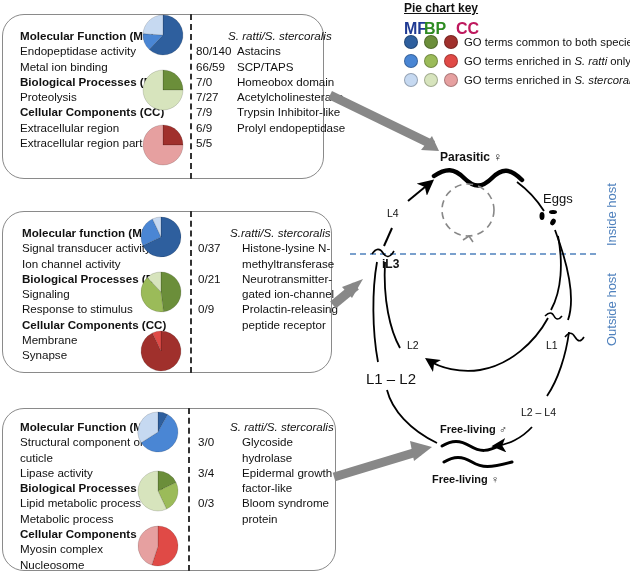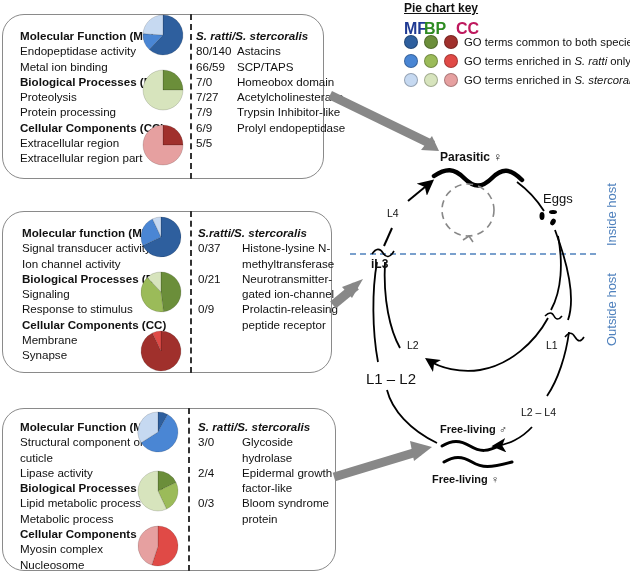--- a/index.html
+++ b/index.html
@@ -2,21 +2,21 @@
 <html><head>
 <meta charset="utf-8">
 <style>
   html, body { margin: 0; padding: 0; background: #ffffff; }
   body { width: 630px; height: 576px; position: relative; overflow: hidden;
          font-family: "Liberation Sans", sans-serif; color: #111; }
   .panel { position: absolute; border: 1.5px solid #8a8a8a; border-radius: 22px; background: #fff; }
   .left-col { position: absolute; font-size: 11.6px; line-height: 15.3px; }
   .left-col .h { font-weight: bold; }
   .right-col { position: absolute; font-size: 11.6px; line-height: 15.3px; }
-  .right-col .sp { font-weight: bold; font-style: italic; }
+  .right-col .sp { font-weight: normal; font-style: italic; margin-left: 32px; }
   .row { display: flex; }
   .row .n { width: 41px; flex: none; }
   .divider { position: absolute; width: 0; border-left: 2px dashed #333; }
   svg.pie { position: absolute; overflow: visible; }
   #overlay { position: absolute; left: 0; top: 0; width: 630px; height: 576px; pointer-events: none; }
   .key-title { position: absolute; left: 404px; top: 1px; font-weight: bold; font-size: 12px; text-decoration: underline; }
   .key-head { position: absolute; top: 20px; font-weight: bold; font-size: 16px; }
   .key-row { position: absolute; left: 404px; font-size: 11.3px; display: flex; align-items: center; white-space: nowrap; }
   .dot { width: 14px; height: 14px; border-radius: 50%; display: inline-block; margin-right: 6px; box-sizing: border-box; border: 1px solid rgba(0,0,0,0.25); }
   .lbl { position: absolute; font-size: 11.5px; white-space: nowrap; }
@@ -51,21 +51,20 @@
     </div>
 </div>
 
 <div class="panel" style="left:2px; top:14px; width:320px; height:163px;"></div>
 <div class="left-col" id="p0-left" style="left:20px; top:28px;">
     <div class="h">Molecular Function (MF)</div>
     <div>Endopeptidase activity</div>
     <div>Metal ion binding</div>
     <div class="h">Biological Processes (BP)</div>
     <div>Proteolysis</div>
-    <div>Protein processing</div>
     <div class="h">Cellular Components  (CC)</div>
     <div>Extracellular region</div>
     <div>Extracellular region part</div>
   </div>
 <div class="divider" style="left:190px; top:14px; height:165px;"></div>
 <div class="right-col" id="p0-right" style="left:196px; top:28px;">
     <div class="sp">S. ratti/S. stercoralis</div>
     <div class="row">
       <span class="n">80/140</span>
       <span>Astacins</span>
@@ -154,21 +153,21 @@
     <div class="sp">S. ratti/S. stercoralis</div>
     <div class="row">
       <span class="n" style="width: 44px;">3/0</span>
       <span>Glycoside</span>
     </div>
     <div class="row">
       <span class="n" style="width: 44px;"></span>
       <span>hydrolase</span>
     </div>
     <div class="row">
-      <span class="n" style="width: 44px;">2/4</span>
+      <span class="n" style="width: 44px;">3/4</span>
       <span>Epidermal growth</span>
     </div>
     <div class="row">
       <span class="n" style="width: 44px;"></span>
       <span>factor-like</span>
     </div>
     <div class="row">
       <span class="n" style="width: 44px;">0/3</span>
       <span>Bloom syndrome</span>
     </div>
@@ -279,21 +278,21 @@
 
   <path d="M437,443 C410,430 392,410 387,390" stroke="#000" stroke-width="1.8" fill="none"></path>
   <path d="M378,362 C372,330 372,290 377,262" stroke="#000" stroke-width="1.8" fill="none"></path>
 
   <path d="M442,446 C452,440 460,440 470,446 C480,452 488,452 500,445" stroke="#000" stroke-width="3" fill="none" stroke-linecap="round"></path>
   <path d="M444,462 C454,456 462,456 472,462 C482,468 490,468 512,462" stroke="#000" stroke-width="3" fill="none" stroke-linecap="round"></path>
 </svg>
 
 <div class="lbl b" style="left:440px; top:150px;">Parasitic ♀</div>
 <div class="lbl" style="left:543px; top:191px; font-size:13px;">Eggs</div>
-<div class="lbl b" style="left:359px; top:257px;padding-left:12px;">iL3</div>
+<div class="lbl b" style="left:370px; top:257px;padding-left:12px;">iL3</div>
 <div class="lbl" style="left:387px; top:207px; font-size:10.5px;">L4</div>
 <div class="lbl" style="left:407px; top:339px; font-size:10.5px;">L2</div>
 <div class="lbl" style="left:546px; top:339px; font-size:10.5px;">L1</div>
 <div class="lbl" style="left:366px; top:370px; font-size:15px;">L1 – L2</div>
 <div class="lbl" style="left:521px; top:406px; font-size:10.5px;">L2 – L4</div>
 <div class="lbl b" style="left:440px; top:423px; font-size:11px;">Free-living ♂</div>
 <div class="lbl b" style="left:432px; top:473px; font-size:11px;">Free-living ♀</div>
 
 <div class="host" style="left:604px; top:246px;">Inside host</div>
 <div class="host" style="left:604px; top:346px;">Outside host</div>

